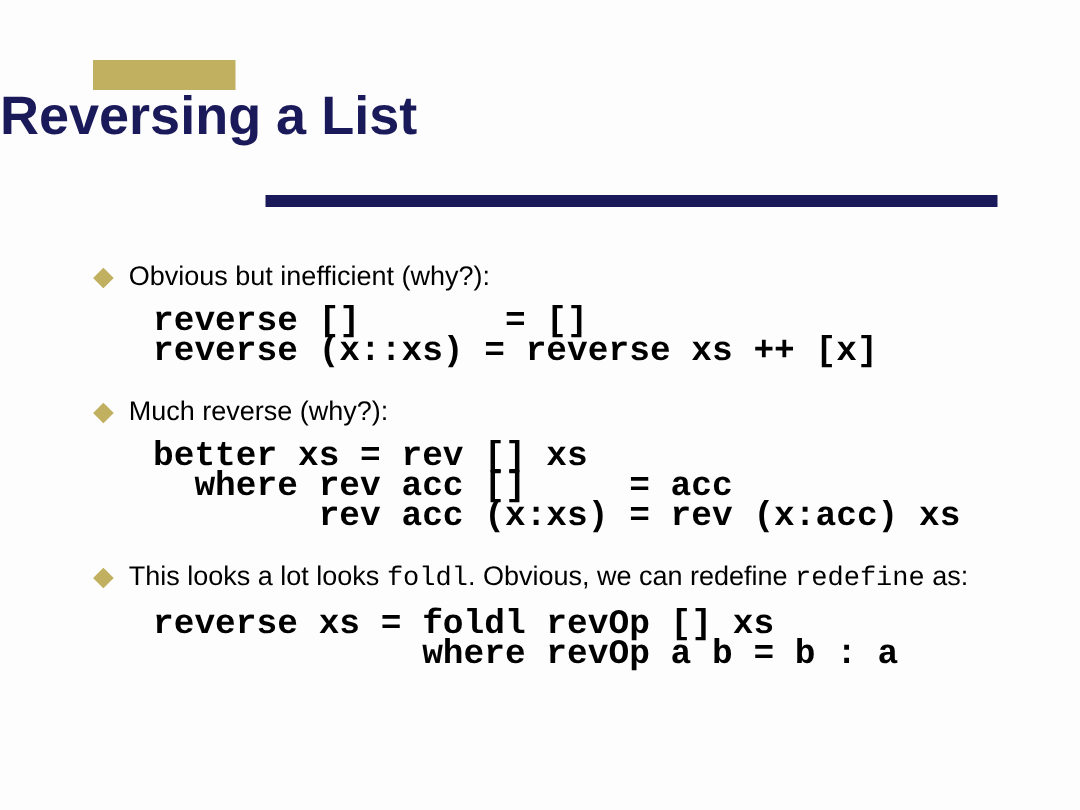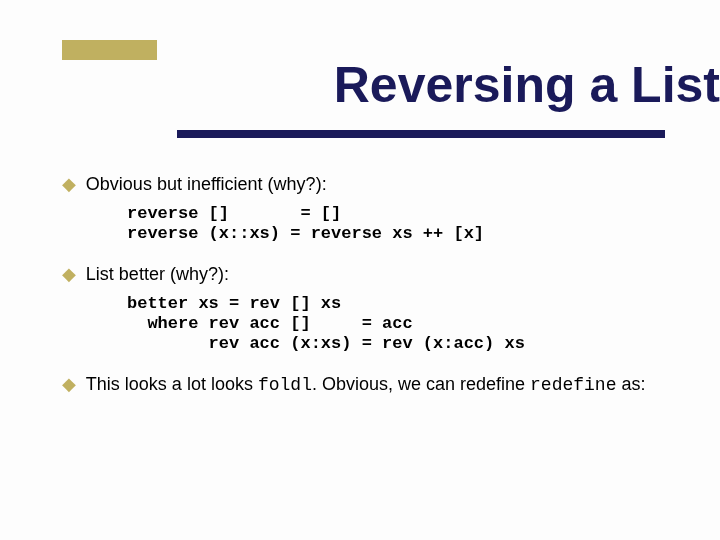--- a/index.html
+++ b/index.html
@@ -13,23 +13,23 @@
   }
   .top-accent {
     position: absolute;
     top: 40px;
     left: 62px;
     width: 95px;
     height: 20px;
     background: #c0b060;
   }
   .title {
-    font-size: 50px;
+    font-size: 36px;
     color: #1a1a5a;
-    text-align: right;
+    text-align: left;
     padding-top: 56px;
   }
   .title-rule {
     position: absolute;
     top: 130px;
     left: 177px;
     width: 488px;
     height: 8px;
     background: #1a1a5a;
   }
@@ -53,23 +53,23 @@
     margin-right: 10px;
     flex: 0 0 auto;
   }
   .bullet-text {
     flex: 1 1 auto;
     line-height: 24px;
   }
   .code {
     font-family: "Courier New", Courier, monospace;
     font-weight: bold;
-    font-size: 17px;
+    font-size: 23px;
     white-space: pre;
-    margin: 4px 0 18px 65px;
+    margin: 4px 0 18px 40px;
     line-height: 20px;
   }
   .inline-code {
     font-family: "Courier New", Courier, monospace;
     font-weight: normal;
   }
 </style>
 </head>
 <body>
 
@@ -82,26 +82,28 @@
 
   <div class="bullet-row">
     <span class="bullet">◆</span>
     <span class="bullet-text">Obvious but inefficient (why?):</span>
   </div>
   <div class="code">reverse []       = []
 reverse (x::xs) = reverse xs ++ [x]</div>
 
   <div class="bullet-row">
     <span class="bullet">◆</span>
-    <span class="bullet-text">List better (why?):</span>
+    <span class="bullet-text">Much reverse (why?):</span>
   </div>
   <div class="code">better xs = rev [] xs
   where rev acc []     = acc
         rev acc (x:xs) = rev (x:acc) xs</div>
 
   <div class="bullet-row">
     <span class="bullet">◆</span>
     <span class="bullet-text">
       <span>This looks a lot looks </span><span class="inline-code">foldl</span><span>.  Obvious, we can redefine </span><span class="inline-code">redefine</span><span> as:</span>
     </span>
   </div>
+  <div class="code">reverse xs = foldl revOp [] xs
+             where revOp a b = b : a</div>
 
 </div>
 
 </body></html>

